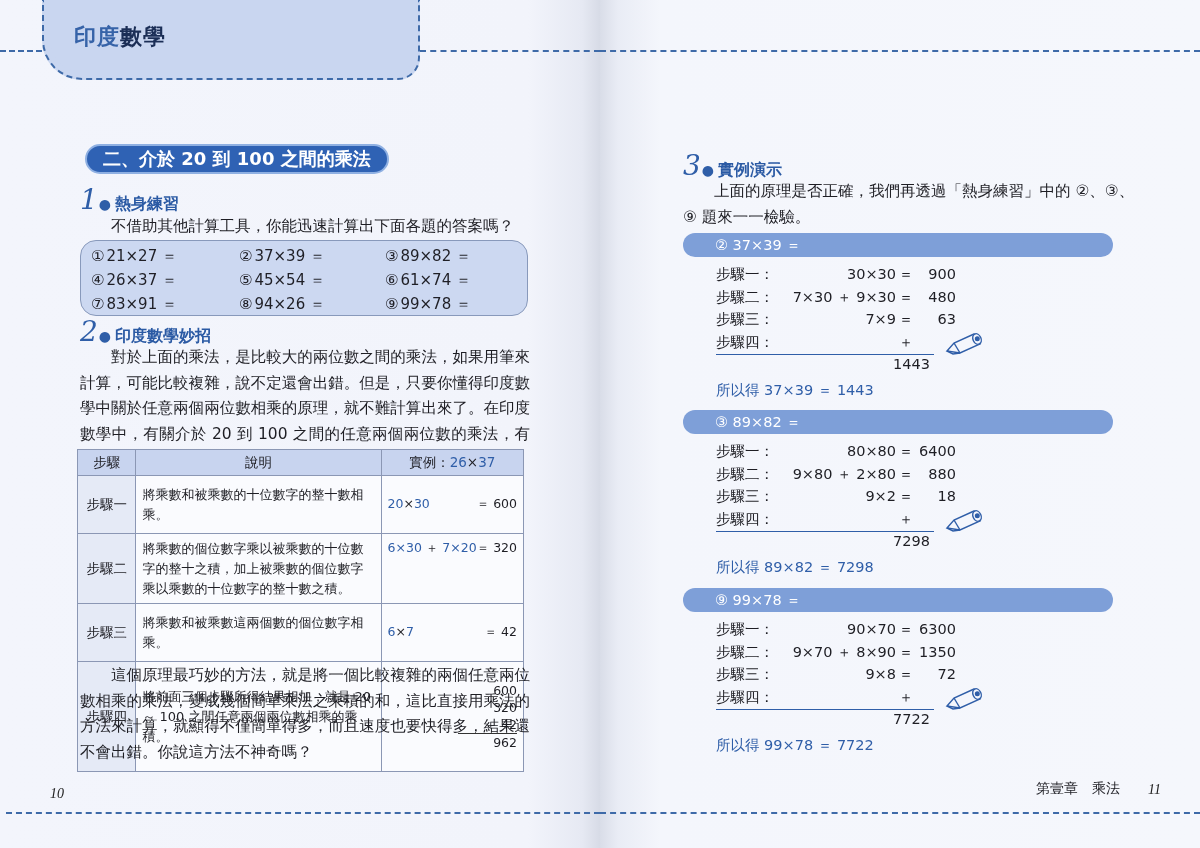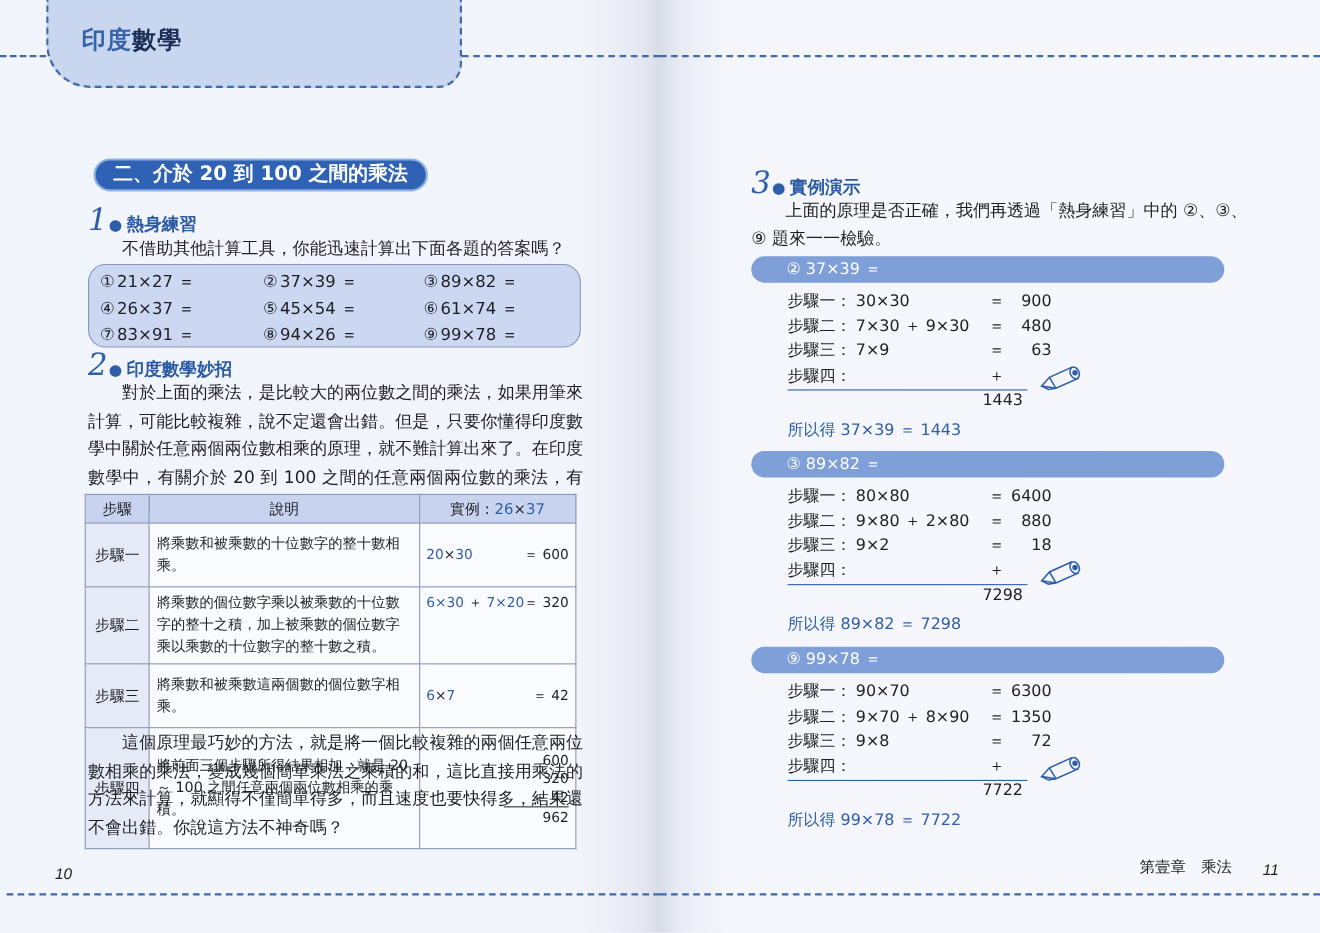--- a/index.html
+++ b/index.html
@@ -41,30 +41,30 @@
   table.rules th, table.rules td { border: 1.5px solid #8b97b4; }
   table.rules th { background: #c8d4ef; font-weight: normal; height: 26px; font-size: 13.5px; }
   table.rules td { background: #fafbfe; vertical-align: middle; }
   table.rules td.step { background: #e5eaf6; text-align: center; width: 62px; font-size: 13.5px; }
   table.rules td.desc { padding: 3px 6px; line-height: 20px; width: 262px; }
   table.rules td.ex { padding: 20px 6px; white-space: nowrap; width: 123px; font-size: 12.5px; }
   .blue { color: #2f5ea8; }
   .ex-row { display: flex; justify-content: space-between; }
   .sum-col { text-align: right; line-height: 17px; }
   .sum-line { border-top: 1px solid #333; margin-left: 70px; }
-  .page-num { position: absolute; font-family: Liberation Sans, sans-serif; font-style: italic; font-size: 14px; color: #222; }
+  .page-num { position: absolute; font-family: Liberation Serif, serif; font-style: italic; font-size: 14px; color: #222; }
   .chapter-footer { position: absolute; font-size: 14px; font-weight: normal; color: #1e1e24; }
   .bar {
     position: absolute; left: 683px; width: 430px; height: 24px; background: #7e9fd8;
     border-radius: 12px; color: #fff; font-size: 14.5px; line-height: 24px; padding-left: 32px;
   }
   .calc { position: absolute; left: 716px; font-size: 14.5px; line-height: 22.5px; }
   .calc-row { display: flex; white-space: nowrap; height: 22.5px; }
   .calc-label { width: 62px; }
-  .calc-expr { width: 118px; }
+  .calc-expr { width: 118px; text-align: right; }
   .calc-eq { width: 20px; text-align: center; }
   .calc-val { width: 40px; text-align: right; }
   .calc-rule { border-top: 1px solid #2f5ea8; width: 218px; margin-top: 1px; }
   .calc-total { width: 218px; text-align: right; font-size: 14.5px; line-height: 18px; padding-right: 4px; }
   .result-line { position: absolute; left: 716px; font-size: 14.5px; color: #2f5ea8; }
   .pencil { position: absolute; width: 40px; height: 26px; }
 </style>
 </head>
 <body>
 

